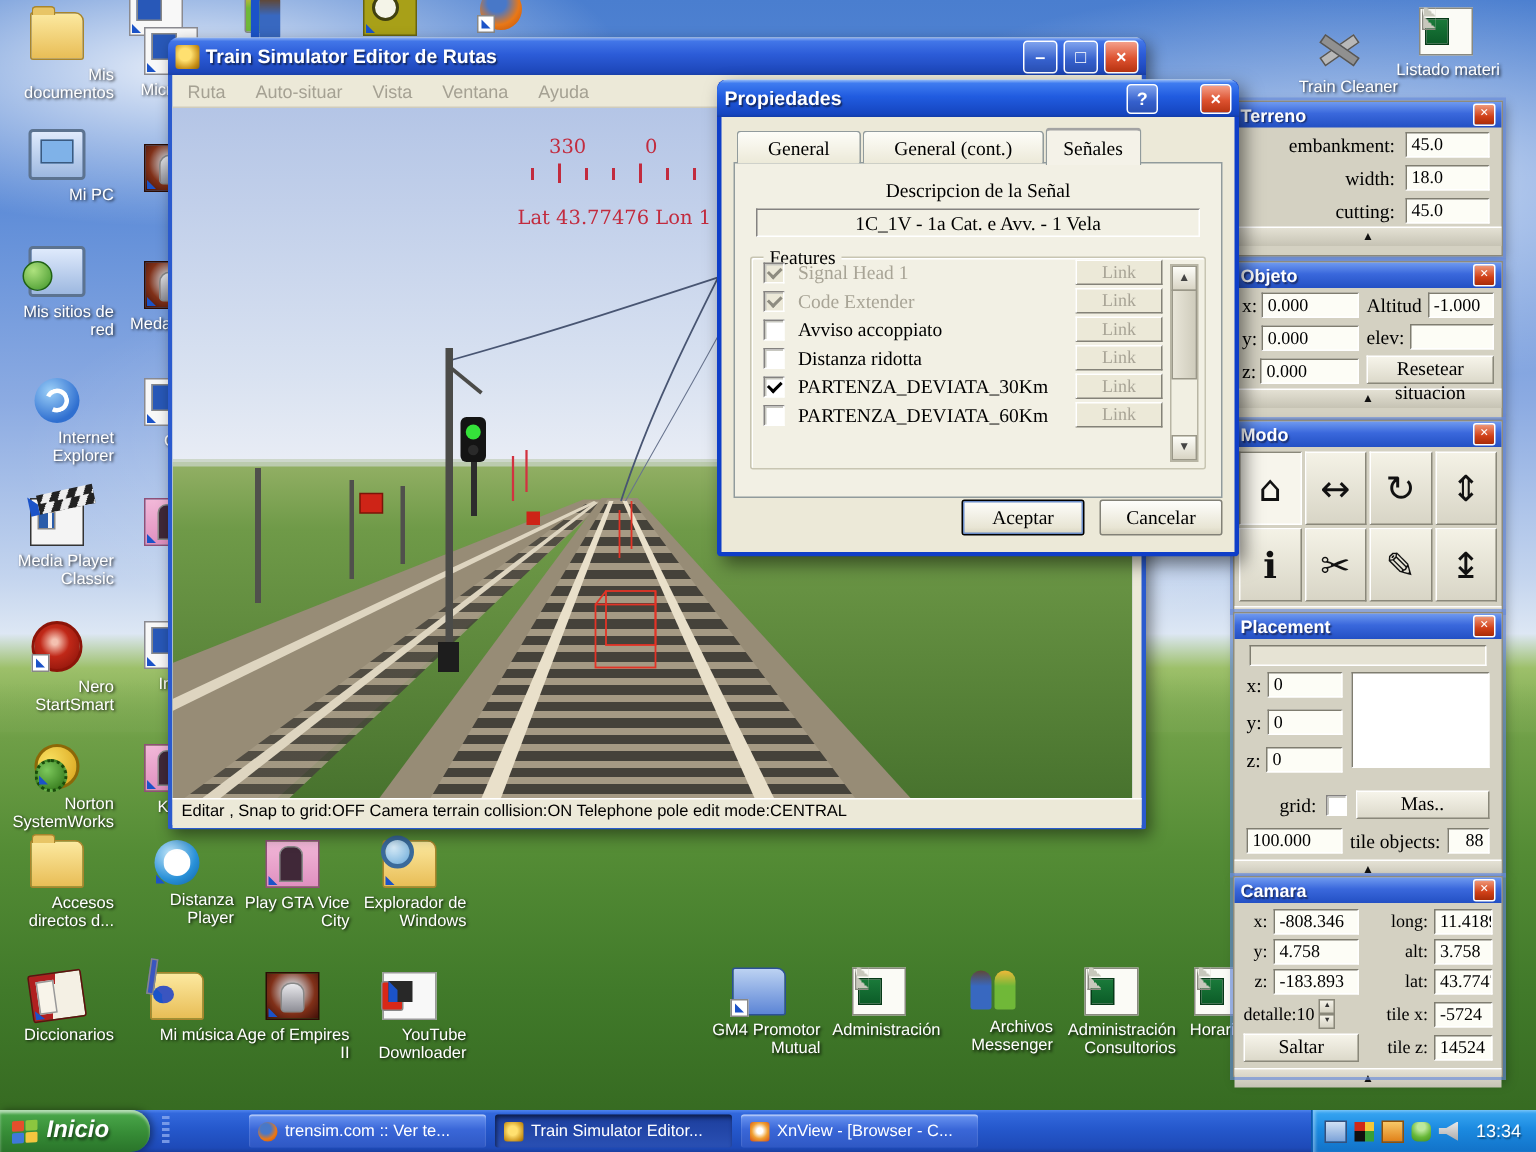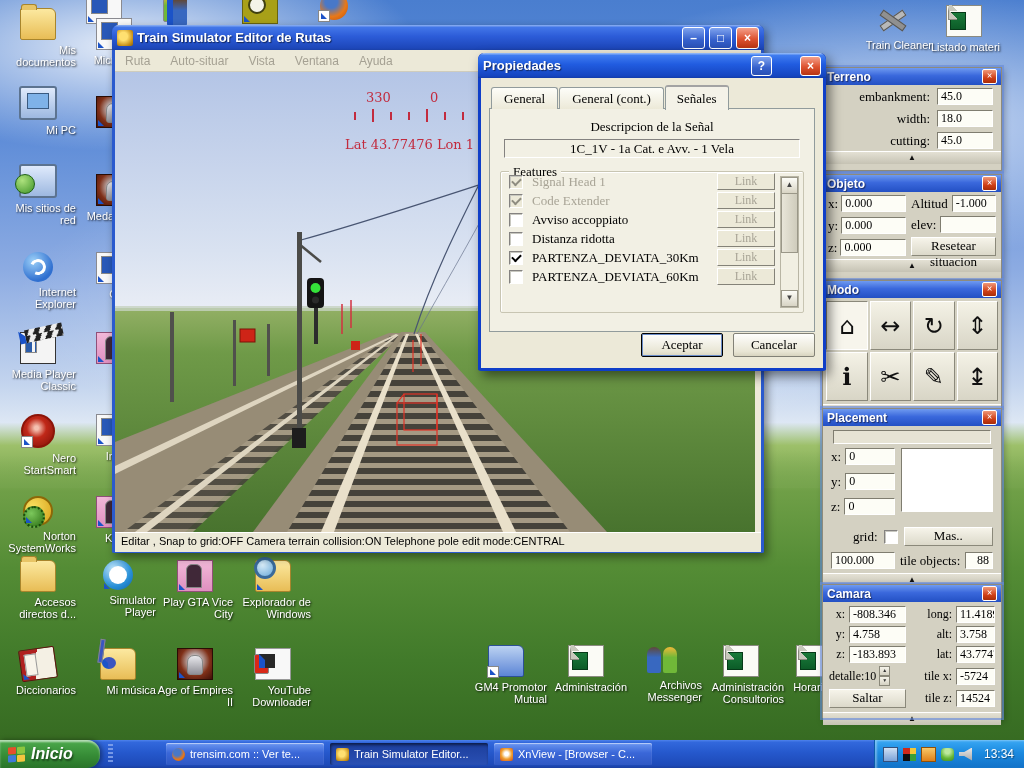--- a/index.html
+++ b/index.html
@@ -104,21 +104,21 @@
   .statusbar{height:17px;background:#ece9d8;border-top:1px solid #fff;font-size:11px;color:#000;
     padding:2px 6px 0 6px;white-space:nowrap;overflow:hidden;}
   
   .dlg{position:absolute;left:478px;top:53px;width:342px;height:315px;z-index:6;
     background:#ece9d8;border:3px solid #0f3ec8;border-top:none;border-radius:6px 6px 3px 3px;
     box-shadow:4px 5px 12px rgba(0,0,0,.5);}
   .dlg .tbar{background:linear-gradient(180deg,#9cc0f8 0%,#3f7cf0 10%,#215ce0 45%,#1545c0 92%,#123ca8 100%);gap:28px;}
   .dlgbody{position:relative;height:288px;padding:6px 8px 0 8px;box-sizing:border-box;
     font-family:"Liberation Serif",serif;}
   .tabs{position:relative;z-index:2;display:flex;margin-left:2px;align-items:flex-end;}
-  .tab{padding:3px 12px 2px;font-size:13px;background:linear-gradient(#fdfdf8,#ece9d8);
+  .tab{padding:3px 20px 2px;font-size:13px;background:linear-gradient(#fdfdf8,#ece9d8);
     border:1px solid #919b9c;border-bottom:none;border-radius:3px 3px 0 0;margin-right:1px;}
   .tab.active{padding:4px 11px 3px;background:#f4f2e8;position:relative;top:1px;
     border-top:2px solid #a3a3a3;}
   .tabpanel{position:relative;border:1px solid #919b9c;background:#f2f0e4;height:222px;margin-top:-1px;}
   .desclab{text-align:center;font-size:13px;margin-top:10px;}
   .descbox{margin:4px 14px 0;height:17px;border:1px solid;border-color:#848280 #fff #fff #848280;
     text-align:center;font-size:13px;line-height:17px;background:#f2f0e4;}
   .features{position:absolute;left:10px;right:10px;top:62px;height:140px;
     border:1px solid #c8c5b2;border-radius:2px;box-shadow:inset 1px 1px 0 #fff;}
   .features .leg{position:absolute;top:-8px;left:8px;background:#f2f0e4;padding:0 4px;font-size:13px;}
@@ -306,21 +306,21 @@
       <div class="ig g-pub sc"></div>
       <div class="ilabel">Inte Win</div>
     </div>
   <div class="dicon" style="left:82px;top:496px;width:64px">
       <div class="ig g-gta sc"></div>
       <div class="ilabel">Ko Easy</div>
     </div>
 
   <div class="dicon" style="left:80px;top:560px">
       <div class="ig g-qt sc"></div>
-      <div class="ilabel">Simulator Player</div>
+      <div class="ilabel">Distanza Player</div>
     </div>
   <div class="dicon" style="left:157px;top:560px">
       <div class="ig g-gta sc"></div>
       <div class="ilabel">Play GTA Vice City</div>
     </div>
   <div class="dicon" style="left:235px;top:560px">
       <div class="ig g-expw sc"></div>
       <div class="ilabel">Explorador de Windows</div>
     </div>
   <div class="dicon" style="left:80px;top:648px">
@@ -350,21 +350,21 @@
     </div>
   <div class="dicon" style="left:698px;top:645px;width:86px">
       <div class="ig g-xls sc"></div>
       <div class="ilabel">Administración Consultorios</div>
     </div>
   <div class="dicon" style="left:778px;top:645px;width:72px">
       <div class="ig g-xls sc"></div>
       <div class="ilabel">Horari medi</div>
     </div>
 
-  <div class="dicon" style="left:852px;top:5px;width:80px">
+  <div class="dicon" style="left:852px;top:18px;width:80px">
       <div class="ig g-tools sc"></div>
       <div class="ilabel">Train Cleaner</div>
     </div>
   <div class="dicon" style="left:928px;top:5px;width:72px">
       <div class="ig g-xls sc"></div>
       <div class="ilabel">Listado materi</div>
     </div>
 
   <div class="win" style="left:112px;top:25px;width:646px;height:525px;z-index:2">
     <div class="tbar">

